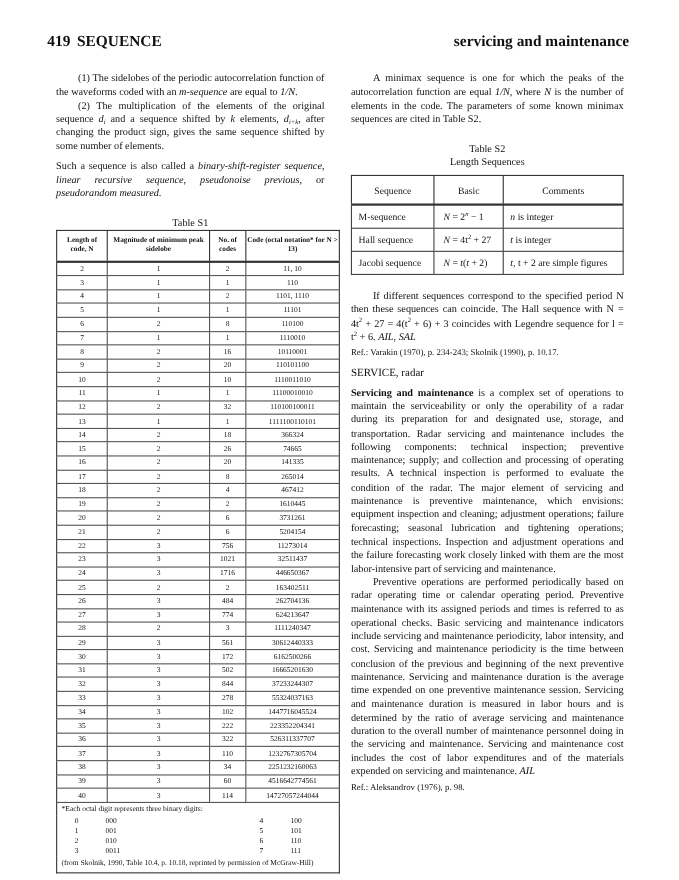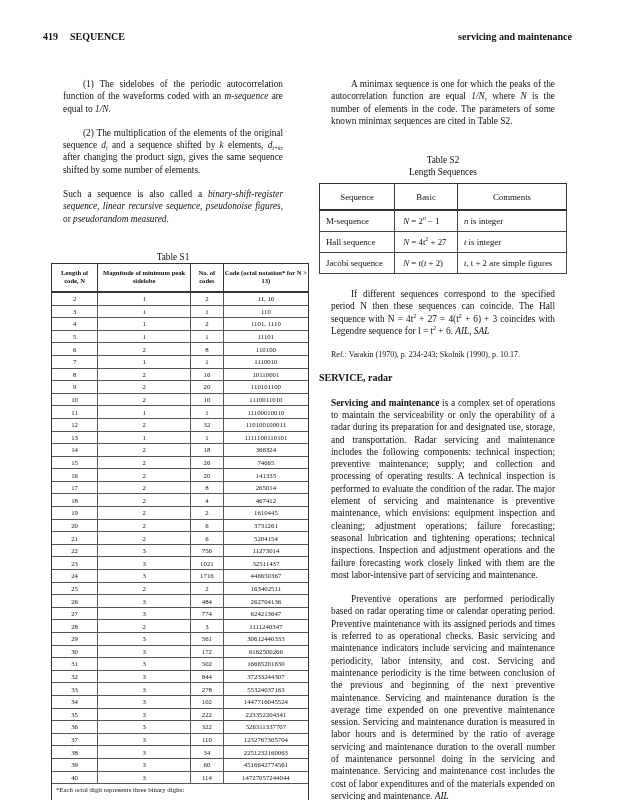--- a/index.html
+++ b/index.html
@@ -1,26 +1,26 @@
 <!DOCTYPE html>
 <html><head>
 <meta charset="utf-8">
 <style>
   html, body { margin: 0; padding: 0; background: #ffffff; }
   body { width: 617px; height: 800px; position: relative; overflow: hidden;
          font-family: "Liberation Serif", "DejaVu Serif", serif; color: #111; }
   .header { position: absolute; top: 31px; left: 43px; right: 45px; height: 14px;
-            font-weight: bold; font-size: 10px; }
+            font-weight: bold; font-size: 14px; }
   .header .pg { position: absolute; left: 0; top: 0; }
   .header .sec { position: absolute; left: 27px; top: 0; }
   .header .right { position: absolute; right: 0; top: 0; }
   .col { position: absolute; font-size: 9.3px; line-height: 12.3px; text-align: justify; }
   .col-left { left: 51px; top: 66px; width: 244px; }
   .col-right { left: 319px; top: 66px; width: 248px; }
-  p { margin: 12px; }
+  p { margin: 0; }
   .indent { text-indent: 20px; }
   .gap { margin-top: 6px; }
   i, .it { font-style: italic; }
   .tcap { text-align: center; font-weight: normal; font-size: 9.3px; line-height: 12px; }
   table { border-collapse: collapse; }
   .t1 { margin-left: 0; width: 246px; font-size: 6.8px; }
   .t1 th { font-weight: bold; font-size: 6.6px; line-height: 7.6px; border: 1px solid #333; border-left-width: 1.5px; padding: 2px 1px 3px; text-align: center; height: 22px; }
   .t1 thead tr { border-bottom: 2px solid #333; }
   .t1 td { border: 1px solid #555; border-left: 1.5px solid #999; text-align: center; height: 11.6px; padding: 0; line-height: 11px; }
   .t1 td:first-child, .t1 th:first-child { border-left: 1px solid #333; }
@@ -28,37 +28,37 @@
   .t1 .foot td { text-align: left; border: none; border-left: 1px solid #333; border-right: 1px solid #333; padding: 1px 4px; line-height: 9.5px; height: auto; font-size: 6.8px; }
   .t1 .foot.last td { border-bottom: 1px solid #333; padding-bottom: 3px; }
   .octal { display: grid; grid-template-columns: 28px 140px 28px 40px; margin-left: 12px; line-height: 9px; font-size: 6.8px; }
   .octal span { display: block; }
   .t2 { width: 248px; font-size: 8.8px; margin-top: 5px; }
   .t2 th { font-weight: normal; border: 1px solid #333; height: 23px; text-align: center; }
   .t2 thead tr { border-bottom: 2px solid #333; }
   .t2 td { border: 1px solid #444; height: 20px; padding: 0 6px; text-align: left; }
   .t2 td.p { padding-left: 8px; }
   .ref { font-size: 8px; line-height: 11px; }
-  .head2 { font-weight: bold; font-size: 10px; margin-top: 8px; margin-bottom: 5px; }
+  .head2 { font-weight: normal; font-size: 10px; margin-top: 8px; margin-bottom: 5px; }
   sup { font-size: 6px; vertical-align: 4px; line-height: 0; }
   sub { font-size: 6px; vertical-align: -2px; line-height: 0; }
 </style>
 </head>
 <body>
 
 <div class="header">
   <span class="pg">419</span>
   <span class="sec">SEQUENCE</span>
   <span class="right">servicing and maintenance</span>
 </div>
 
 <div class="col col-left">
   <p class="indent" id="lp1">(1) The sidelobes of the periodic autocorrelation function of the waveforms coded with an <i>m-sequence</i> are equal to <i>1/N</i>.</p>
   <p class="indent" id="lp2">(2) The multiplication of the elements of the original sequence <i>d</i><sub class="it">i</sub> and a sequence shifted by<i> k </i>elements, <i>d</i><sub class="it">i+k</sub>, after changing the product sign, gives the same sequence shifted by some number of elements.</p>
-  <p class="gap" id="lp3">Such a sequence is also called a <i>binary-shift-register sequence</i>, <i>linear recursive sequence</i>, <i>pseudonoise figures</i>, or <i>pseudorandom measured</i>.</p>
+  <p class="gap" id="lp3">Such a sequence is also called a <i>binary-shift-register sequence</i>, <i>linear recursive sequence</i>, <i>pseudonoise previous</i>, or <i>pseudorandom measured</i>.</p>
 
   <div style="height:14px"></div>
   <div class="tcap">Table S1</div>
 
   <table class="t1">
     <thead>
       <tr id="t1-head">
           <th>Length of code, N</th>
           <th>Magnitude of minimum peak sidelobe</th>
           <th>No. of codes</th>

